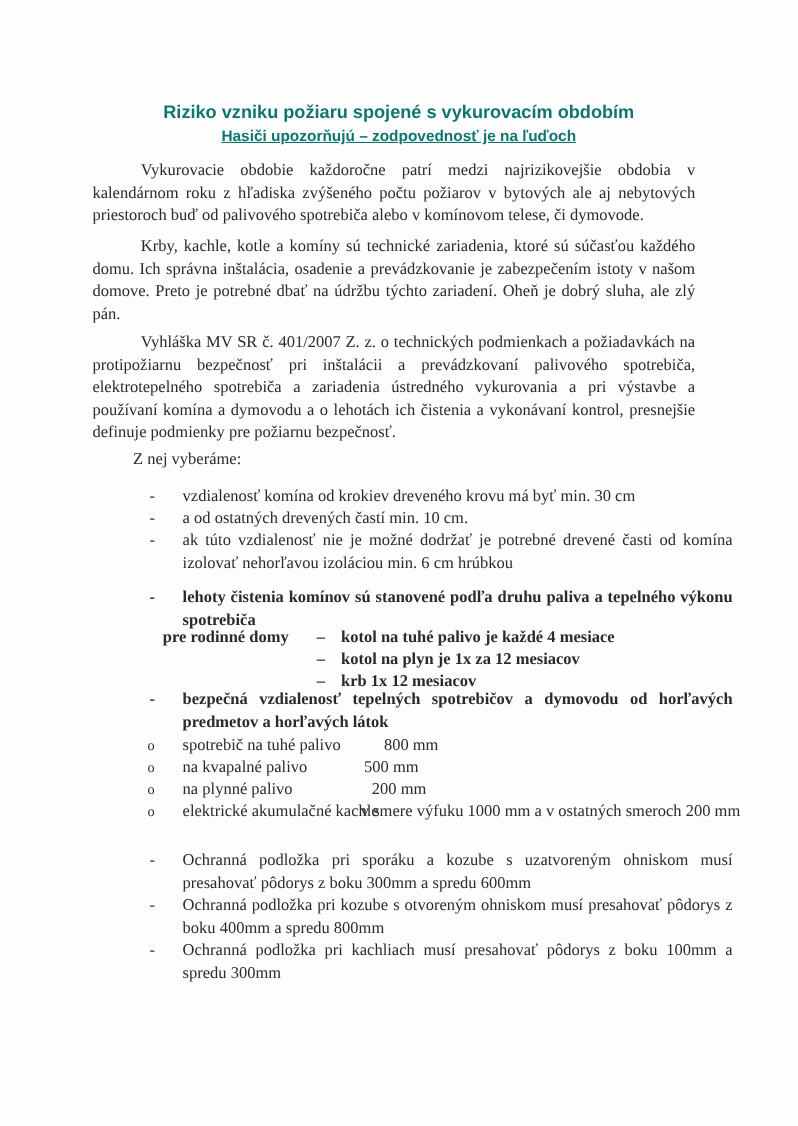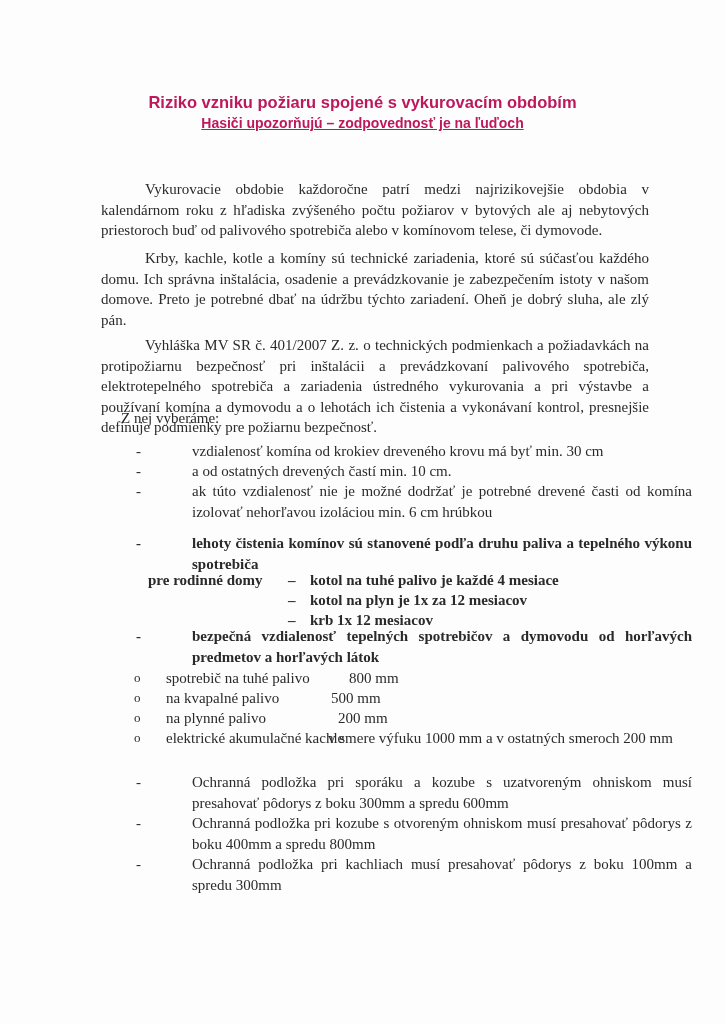--- a/index.html
+++ b/index.html
@@ -1,29 +1,29 @@
 <!DOCTYPE html>
 <html><head>
 <meta charset="utf-8">
 <style>
   html, body { margin: 0; padding: 0; }
   body {
     width: 725px; height: 1024px; background: #fdfdfd; position: relative; overflow: hidden;
     font-family: "Liberation Serif", serif; color: #2a2a2a;
   }
   .title-block { position: absolute; top: 92px; left: 0; width: 725px; text-align: center;
-    font-family: "Liberation Sans", sans-serif; font-weight: bold; color: #be185d; }
+    font-family: "Liberation Sans", sans-serif; font-weight: bold; color: #0f766e; }
   .title { font-size: 16.5px; line-height: 21px; }
   .subtitle { font-size: 14px; line-height: 20px; text-decoration: underline; }
-  .p { position: absolute; left: 101px; width: 548px; font-size: 15px; line-height: 20.5px; text-align: justify; margin-top: 34px; }
+  .p { position: absolute; left: 84px; width: 548px; font-size: 15px; line-height: 20.5px; text-align: justify; }
   .p .ind { display: inline-block; width: 44px; }
   .row { position: absolute; font-size: 15px; line-height: 20.5px; margin-left: 36px; }
   .dash { position: absolute; left: 100px; }
   .circ { position: absolute; left: 98px; font-size: 13px; }
-  .item { position: absolute; left: 130px; width: 500px; text-align: justify; margin-left: 26px; }
+  .item { position: absolute; left: 130px; width: 500px; text-align: justify; }
   .bold { font-weight: bold; }
   .sub { position: absolute; font-size: 15px; line-height: 20.5px; font-weight: bold; }
 </style>
 </head>
 <body>
 
 <div class="title-block">
   <div class="title">Riziko vzniku požiaru spojené s vykurovacím obdobím</div>
   <div class="subtitle">Hasiči upozorňujú – zodpovednosť je na ľuďoch</div>
 </div>

